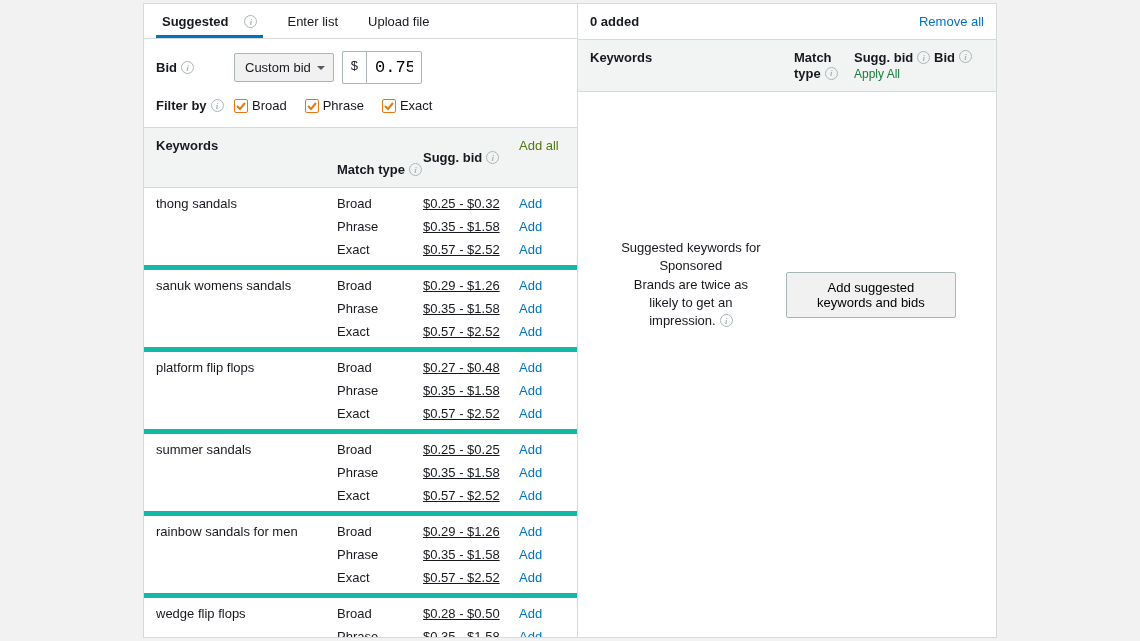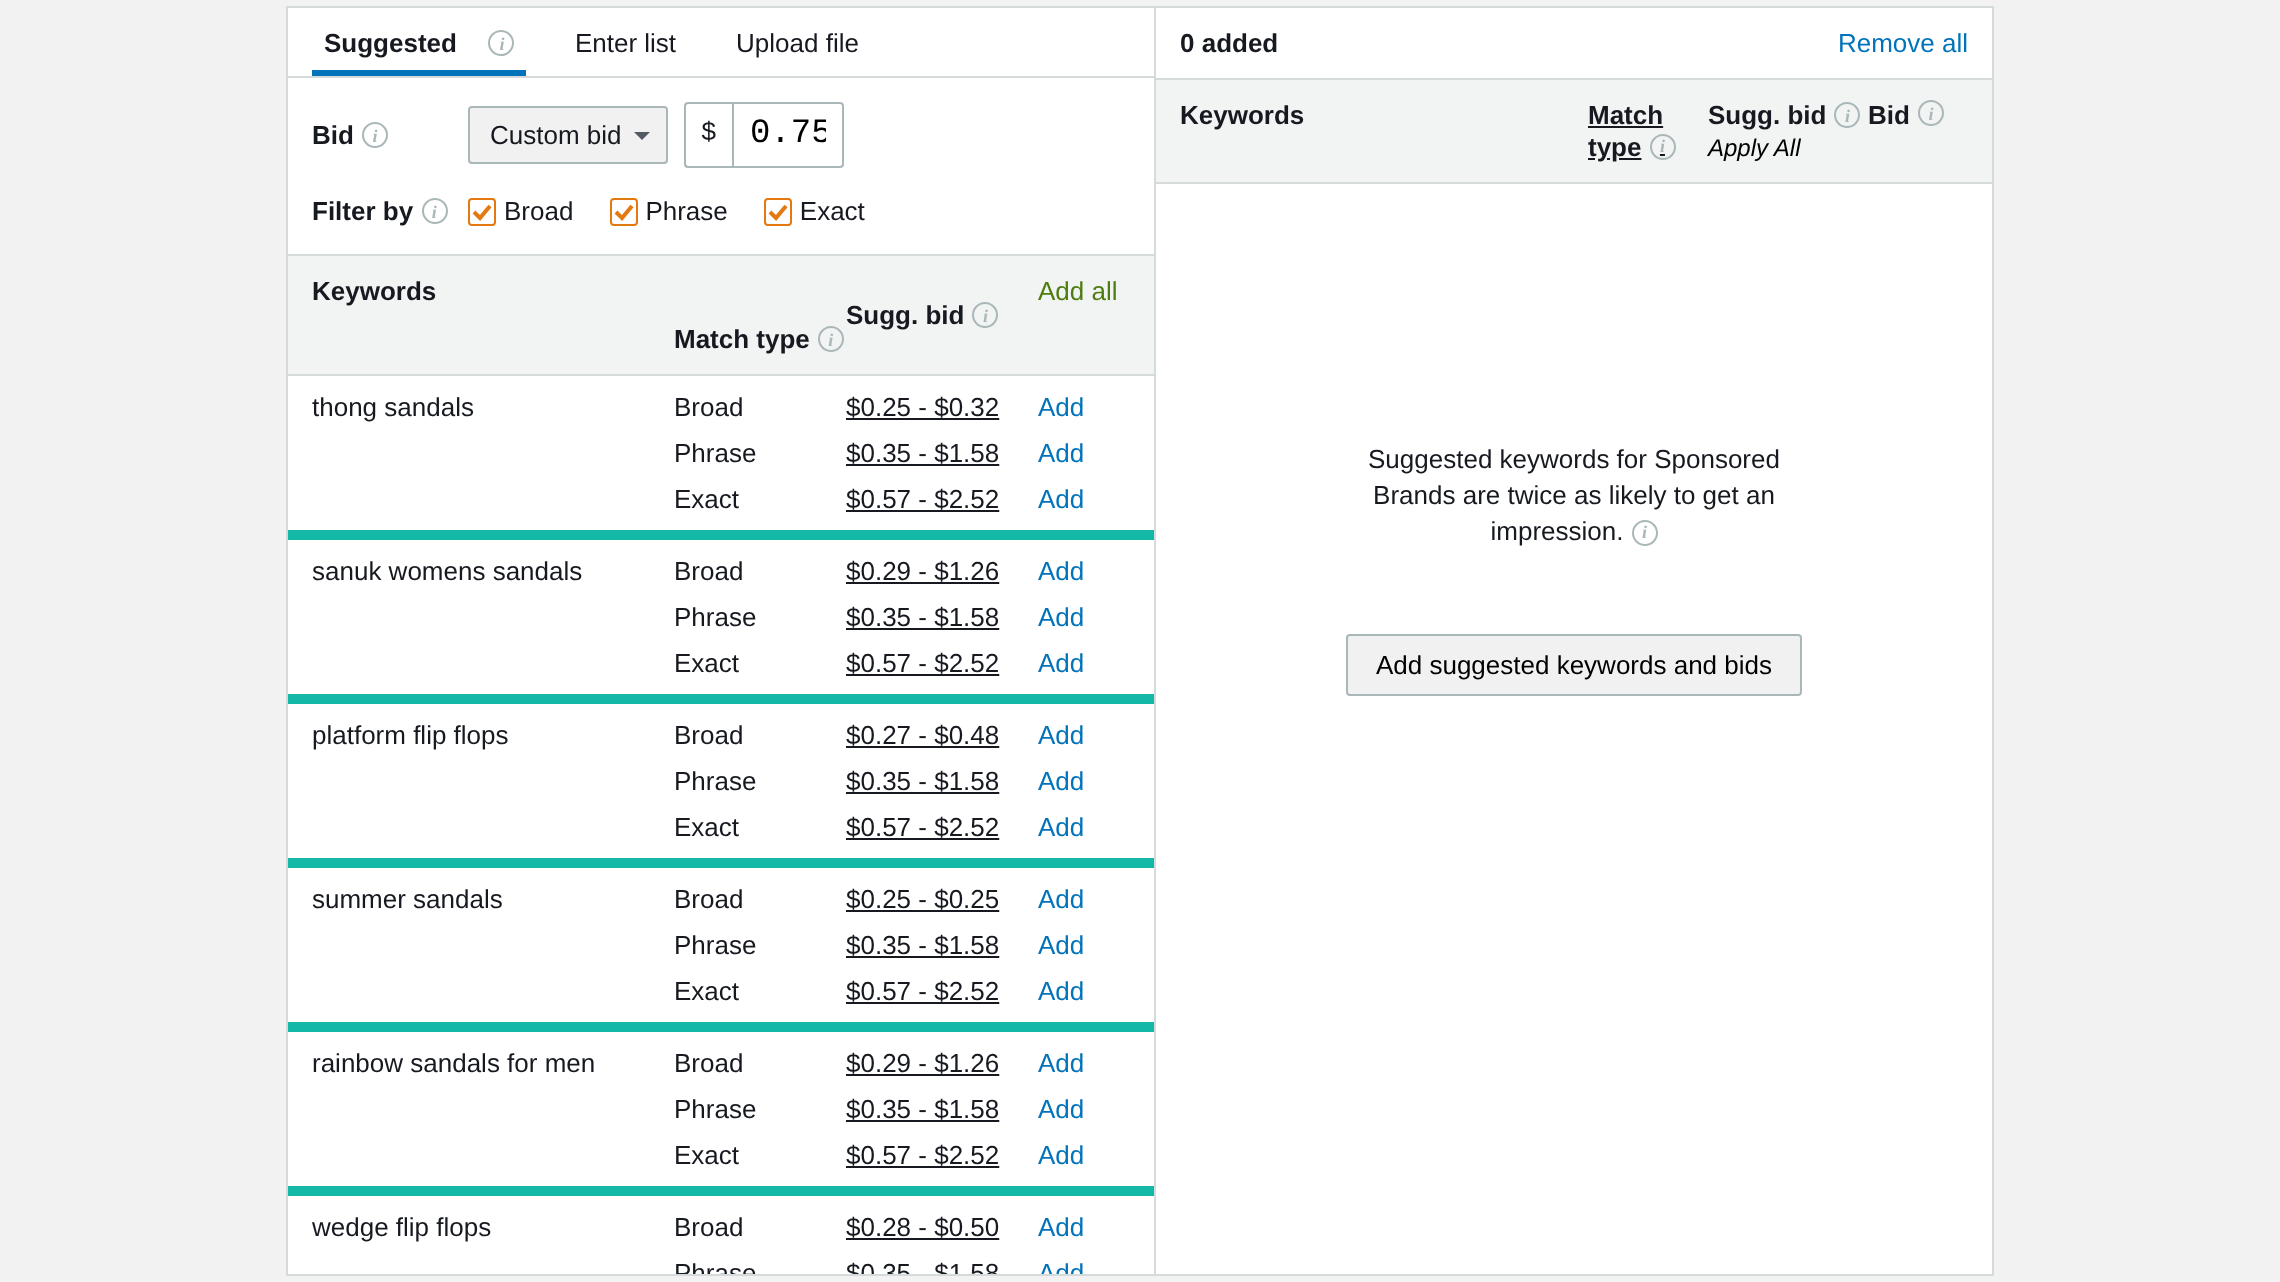--- a/index.html
+++ b/index.html
@@ -188,30 +188,30 @@
 
   .right-header {
     display: flex;
     padding: 10px 12px;
     align-items: flex-start;
     border-bottom: 1px solid #d5dbdb;
     background: #f2f3f3;
     font-size: 13px;
   }
   .rh-kw { flex: 1; font-weight: 700; }
-  .rh-match { width: 60px; font-weight: 700; line-height: 1.2; display:flex; flex-direction:column;text-decoration:underline;}
+  .rh-match { width: 60px; font-weight: 700; line-height: 1.2; display:flex; flex-direction:column;}
   .rh-sugg { width: 80px; font-weight: 700; display:flex; flex-direction:column;}
   .rh-bid { width: 50px; font-weight: 700; display:flex; align-items:flex-start; gap:4px;}
-  .apply-all { color: #000000; font-weight: 400; font-size: 12px; cursor: pointer; margin-top: 2px; font-style: italic;}
+  .apply-all { color: #15803d; font-weight: 400; font-size: 12px; cursor: pointer; margin-top: 2px;}
   .rh-match .sub { font-weight:700; display:flex; align-items:center; gap:4px;}
 
   .right-body {
     flex: 1;
     display: flex;
-    flex-direction: column;
+    flex-direction: row;
     align-items: center;
     justify-content: center;
     padding: 20px 40px 180px 40px;
     text-align: center;
     gap: 22px;
   }
   .hint-text { color: #16191f; font-size: 13px; line-height: 1.4; display:flex; flex-direction:column; align-items:center;}
   .hint-text .line2 { display:flex; align-items:center; gap:4px; justify-content:center;}
   .btn {
     border: 1px solid #aab7b8;

